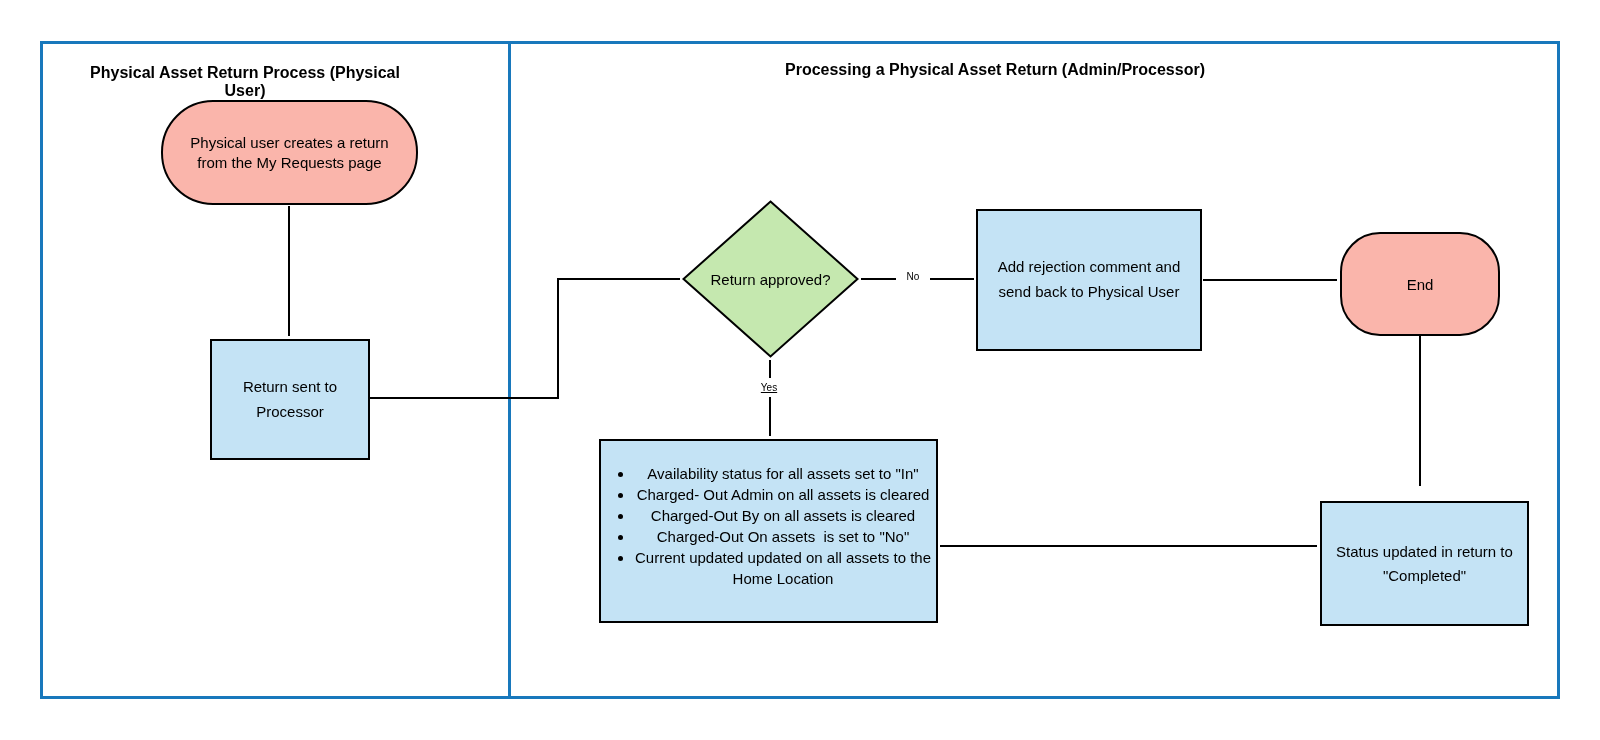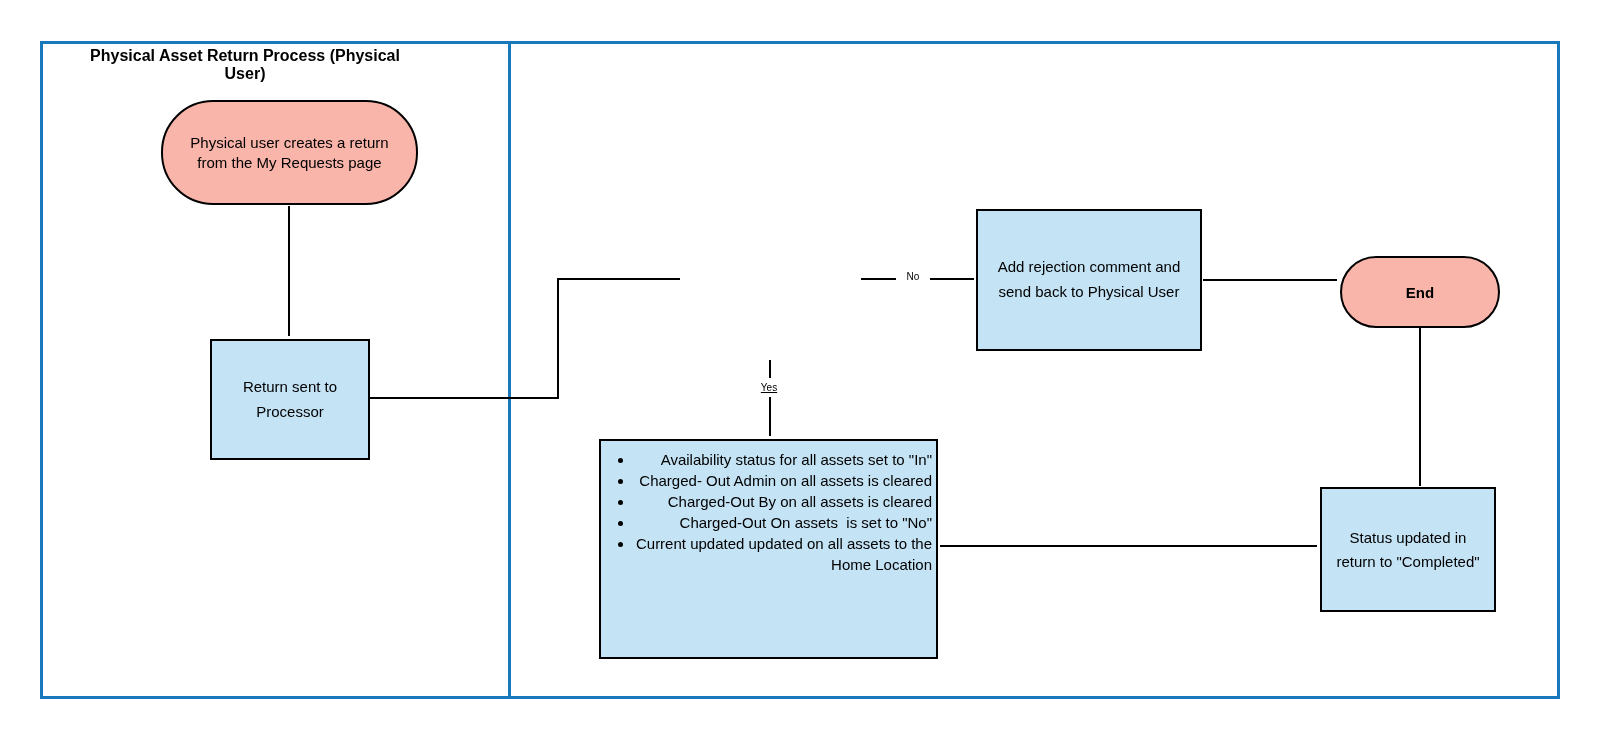--- a/index.html
+++ b/index.html
@@ -2,51 +2,52 @@
 <html><head>
 <meta charset="utf-8">
 <style>
   html,body{margin:0;padding:0;background:#ffffff;}
   #canvas{position:relative;width:1600px;height:740px;background:#ffffff;overflow:hidden;
           font-family:"Liberation Sans",sans-serif;color:#000;}
   .lane{position:absolute;box-sizing:border-box;border:3px solid #1878BC;background:transparent;z-index:0;}
   #lane-left{left:40px;top:41px;width:471px;height:658px;}
   #lane-right{left:508px;top:41px;width:1052px;height:658px;}
   .lane-title{position:absolute;z-index:2;font-weight:bold;font-size:16px;text-align:center;line-height:18px;}
-  #title-left{left:80px;top:47px;width:330px;}
+  #title-left{left:80px;top:64px;width:330px;}
   #title-right{left:740px;top:61px;width:510px;}
   #connectors{position:absolute;left:0;top:0;width:1600px;height:740px;z-index:1;pointer-events:none;}
   #connectors path{fill:none;stroke-width:2;}
   .node{position:absolute;box-sizing:border-box;border:2px solid #000;z-index:2;
         display:flex;align-items:center;justify-content:center;text-align:center;font-size:15px;}
   #node-start{left:161px;top:100px;width:257px;height:105px;border-radius:52px;line-height:1.3;padding:0 12px;}
   #node-return-sent{left:210px;top:339px;width:160px;height:121px;line-height:1.65;padding:0 8px;}
   #node-add-rejection{left:976px;top:209px;width:226px;height:142px;line-height:1.65;padding:0 11px;}
-  #node-end{left:1340px;top:256px;width:160px;height:72px;border-radius:40px;font-weight:bold;}
-  #node-status-updated{left:1320px;top:487px;width:176px;height:125px;line-height:1.55;padding:0 10px;}
-  #node-asset-updates{left:599px;top:439px;width:339px;height:220px;display:block;text-align:right;padding:8px 4px 4px 0;}
+  #node-end{left:1340px;top:232px;width:160px;height:104px;border-radius:40px;}
+  #node-status-updated{left:1320px;top:501px;width:209px;height:125px;line-height:1.55;padding:0 10px;}
+  #node-asset-updates{left:599px;top:439px;width:339px;height:184px;display:block;text-align:center;padding:22px 4px 4px 0;}
   #node-asset-updates ul{margin:0;padding-left:33px;}
   #node-asset-updates li{font-size:15px;line-height:21px;white-space:pre-wrap;}
   .diamond-wrap{position:absolute;left:682px;top:200px;width:177px;height:158px;z-index:2;}
   .diamond-wrap svg{position:absolute;left:0;top:0;}
   .diamond-label{position:absolute;left:0;top:0;width:100%;height:100%;display:flex;
                  align-items:center;justify-content:center;font-size:15px;text-align:center;}
   .edge-label{position:absolute;z-index:3;background:#ffffff;font-size:10px;text-align:center;line-height:19px;}
   #label-no{left:896px;top:267px;width:34px;}
   #label-yes{left:748px;top:378px;width:42px;text-decoration:underline;}
 </style>
 </head>
 <body>
 
 <div id="canvas">
 
   <div class="lane" id="lane-left" style="border-color: rgb(24, 120, 188);"></div>
   <div class="lane" id="lane-right" style="border-color: rgb(24, 120, 188);"></div>
 
   <div class="lane-title" id="title-left">Physical Asset Return Process (Physical User)</div>
+  <div class="lane-title" id="title-right">Processing a Physical Asset Return (Admin/Processor)</div>
 
   <svg id="connectors" width="1600" height="740" xmlns="http://www.w3.org/2000/svg">
     <defs>
       <marker id="arw" viewBox="0 0 10 10" refX="9" refY="5" markerWidth="6" markerHeight="6" orient="auto">
         <path d="M0,0 L10,5 L0,10 z" fill="#000000"></path>
       </marker>
     </defs>
     <path d="M289,206 L289,336" marker-end="url(#arw)" stroke="#000000"></path>
     <path d="M370,398 L558,398 L558,279 L680,279" marker-end="url(#arw)" stroke="#000000"></path>
     <path d="M861,279 L974,279" marker-end="url(#arw)" stroke="#000000"></path>
@@ -60,20 +61,26 @@
   <div class="edge-label" id="label-yes">Yes</div>
 
   <div class="node" id="node-start" style="background-color: rgb(250, 181, 171); border-color: rgb(0, 0, 0);">
     <span>Physical user creates a return from the My Requests page</span>
   </div>
 
   <div class="node" id="node-return-sent" style="background-color: rgb(196, 227, 245); border-color: rgb(0, 0, 0);">
     <span>Return sent to Processor</span>
   </div>
 
+  <div class="diamond-wrap">
+    <svg width="177" height="158" viewBox="0 0 177 158" xmlns="http://www.w3.org/2000/svg">
+      <polygon points="88.5,1.5 175.5,79 88.5,156.5 1.5,79" stroke-width="2" stroke="#000000" fill="#C5E8AF"></polygon>
+    </svg>
+    <div class="diamond-label">Return approved?</div>
+  </div>
 
   <div class="node" id="node-add-rejection" style="background-color: rgb(196, 227, 245); border-color: rgb(0, 0, 0);">
     <span>Add rejection comment and send back to Physical User</span>
   </div>
 
   <div class="node" id="node-end" style="background-color: rgb(250, 181, 171); border-color: rgb(0, 0, 0);">
     <span>End</span>
   </div>
 
   <div class="node" id="node-asset-updates" style="background-color: rgb(196, 227, 245); border-color: rgb(0, 0, 0);">

